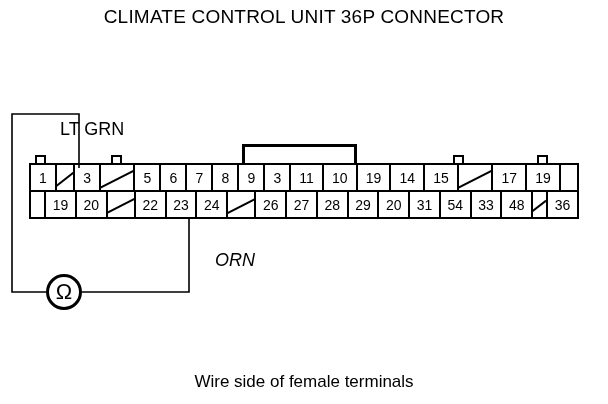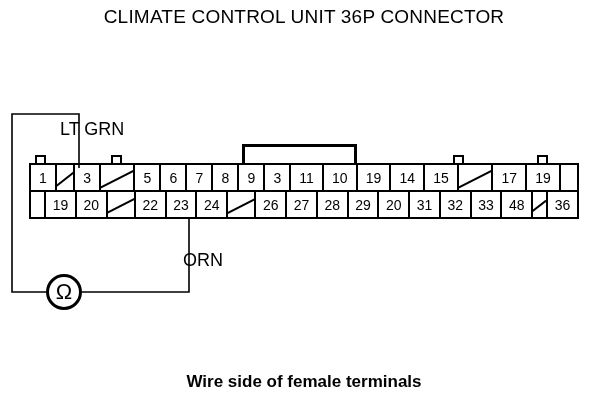--- a/index.html
+++ b/index.html
@@ -20,30 +20,29 @@
     font-size:19px;
     letter-spacing:0.2px;
     white-space:nowrap;
   }
   .caption{
     position:absolute;
     left:0;top:372px;width:608px;
     text-align:center;
     font-size:17px;
     white-space:nowrap;
-    font-weight:bold;
   }
 
   .wirelabel{
     position:absolute;
     font-size:18px;
     white-space:nowrap;
   }
   .lbl-ltgrn{left:60px;top:119px;}
-  .lbl-orn{left:183px;top:250px;}
+  .lbl-orn{left:215px;top:250px;font-style:italic;}
 
   
   #connector{
     position:absolute;
     left:29px;top:163px;
     width:550px;height:56px;
   }
   .row{
     position:absolute;
     left:0;
@@ -230,21 +229,21 @@
         <div class="cell w1">
           <span>29</span>
         </div>
         <div class="cell w1">
           <span>20</span>
         </div>
         <div class="cell w1">
           <span>31</span>
         </div>
         <div class="cell w1">
-          <span>32</span>
+          <span>54</span>
         </div>
         <div class="cell w1">
           <span>33</span>
         </div>
         <div class="cell w1">
           <span>48</span>
         </div>
         <div class="cell w1 slash"></div>
         <div class="cell w1">
           <span>36</span>

